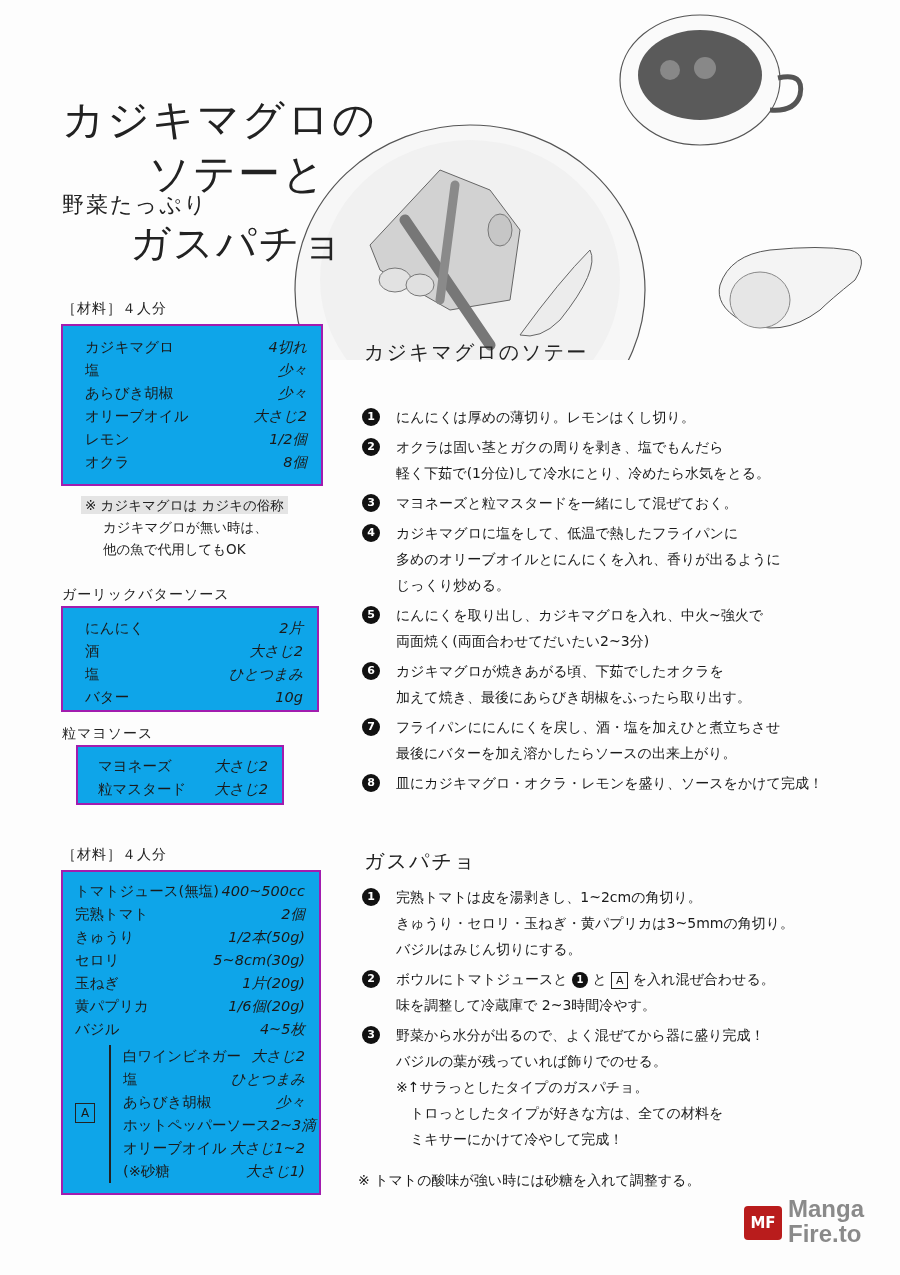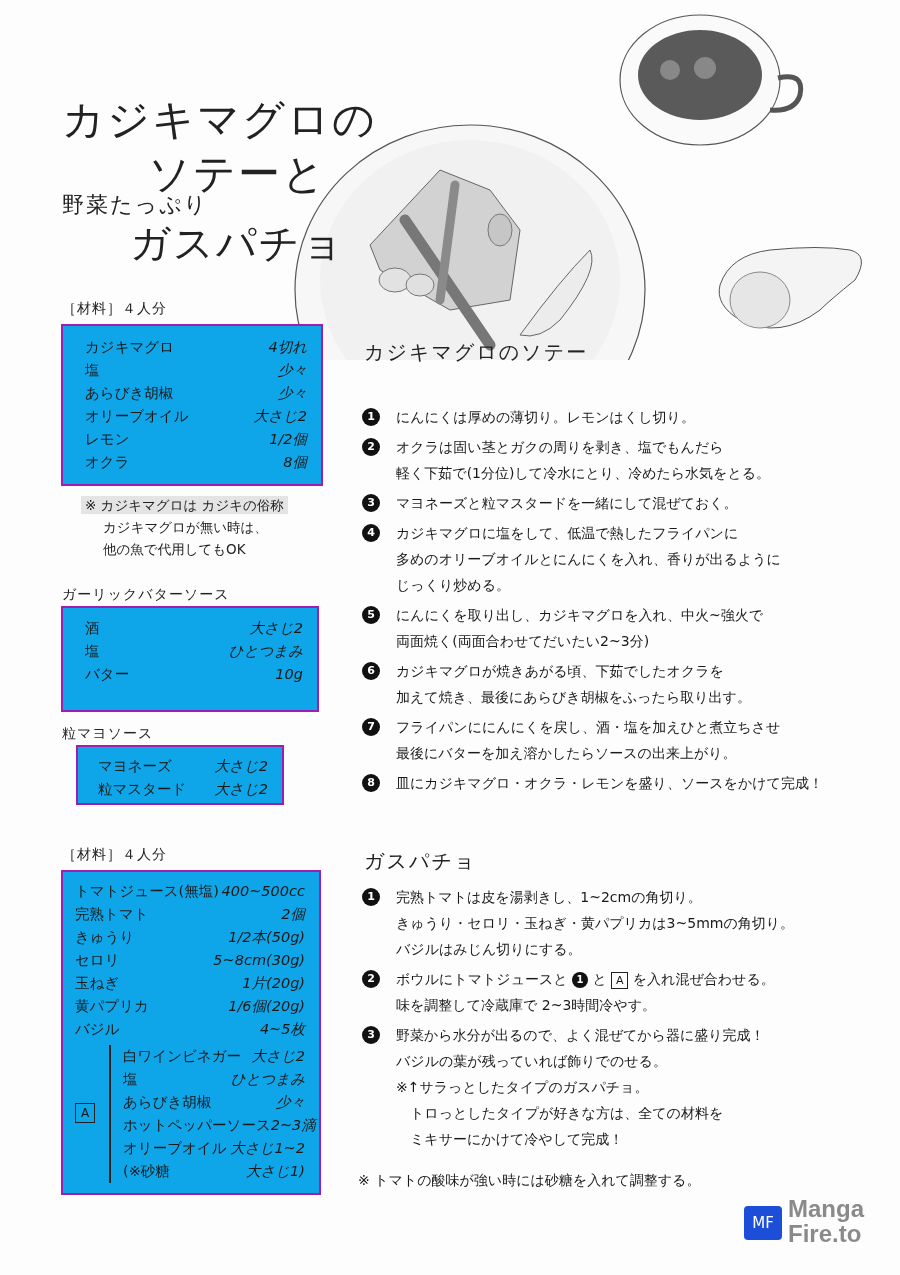--- a/index.html
+++ b/index.html
@@ -36,21 +36,21 @@
     display:inline-block; width:16px; height:16px; border-radius:50%; background:#111; color:#fff;
     font-size:10px; font-weight:bold; text-align:center; line-height:16px; vertical-align:middle;
   }
   .inline-a {
     display:inline-block; width:15px; height:15px; border:1.5px solid #222; font-size:11px; text-align:center; line-height:15px; vertical-align:middle;
   }
   .subnote { padding-left:0; }
   .final-note { position:absolute; left:358px; top:1172px; font-size:14px; }
 
   .watermark { position:absolute; left:744px; top:1196px; color:#8a8a8a; }
-  .wm-logo { position:absolute; left:0; top:10px; width:38px; height:34px; background:#1d4ed8; border-radius:4px; color:#fff; font-weight:normal; font-size:15px; text-align:center; line-height:34px; }
+  .wm-logo { position:absolute; left:0; top:10px; width:38px; height:34px; background:#b91c1c; border-radius:4px; color:#fff; font-weight:bold; font-size:15px; text-align:center; line-height:34px; }
   .wm-text { position:absolute; left:44px; top:0; font-family:"Liberation Sans", sans-serif; font-weight:bold; font-size:24px; line-height:25px; }
 
   
   .illus { position:absolute; left:0; top:0; width:900px; height:360px; pointer-events:none; }
 </style>
 </head>
 <body>
 
 <svg class="illus" viewBox="0 0 900 360" xmlns="http://www.w3.org/2000/svg">
 
@@ -113,20 +113,24 @@
     </div>
 </div>
 <div class="note" style="left:62px;top:494px;margin-left:19px;">
   <div><span class="hl">※ カジキマグロは カジキの俗称</span></div>
   <div style="padding-left:22px;">カジキマグロが無い時は、</div>
   <div style="padding-left:22px;">他の魚で代用してもOK</div>
 </div>
 
 <div class="section-label" style="left:62px;top:586px;">ガーリックバターソース</div>
 <div class="box" style="left:61px;top:606px;width:258px;height:106px;padding:9px 14px 0 22px;">
+  <div class="row">
+      <span class="name">にんにく</span>
+      <span class="qty">2片</span>
+    </div>
   <div class="row">
       <span class="name">酒</span>
       <span class="qty">大さじ2</span>
     </div>
   <div class="row">
       <span class="name">塩</span>
       <span class="qty">ひとつまみ</span>
     </div>
   <div class="row">
       <span class="name">バター</span>

